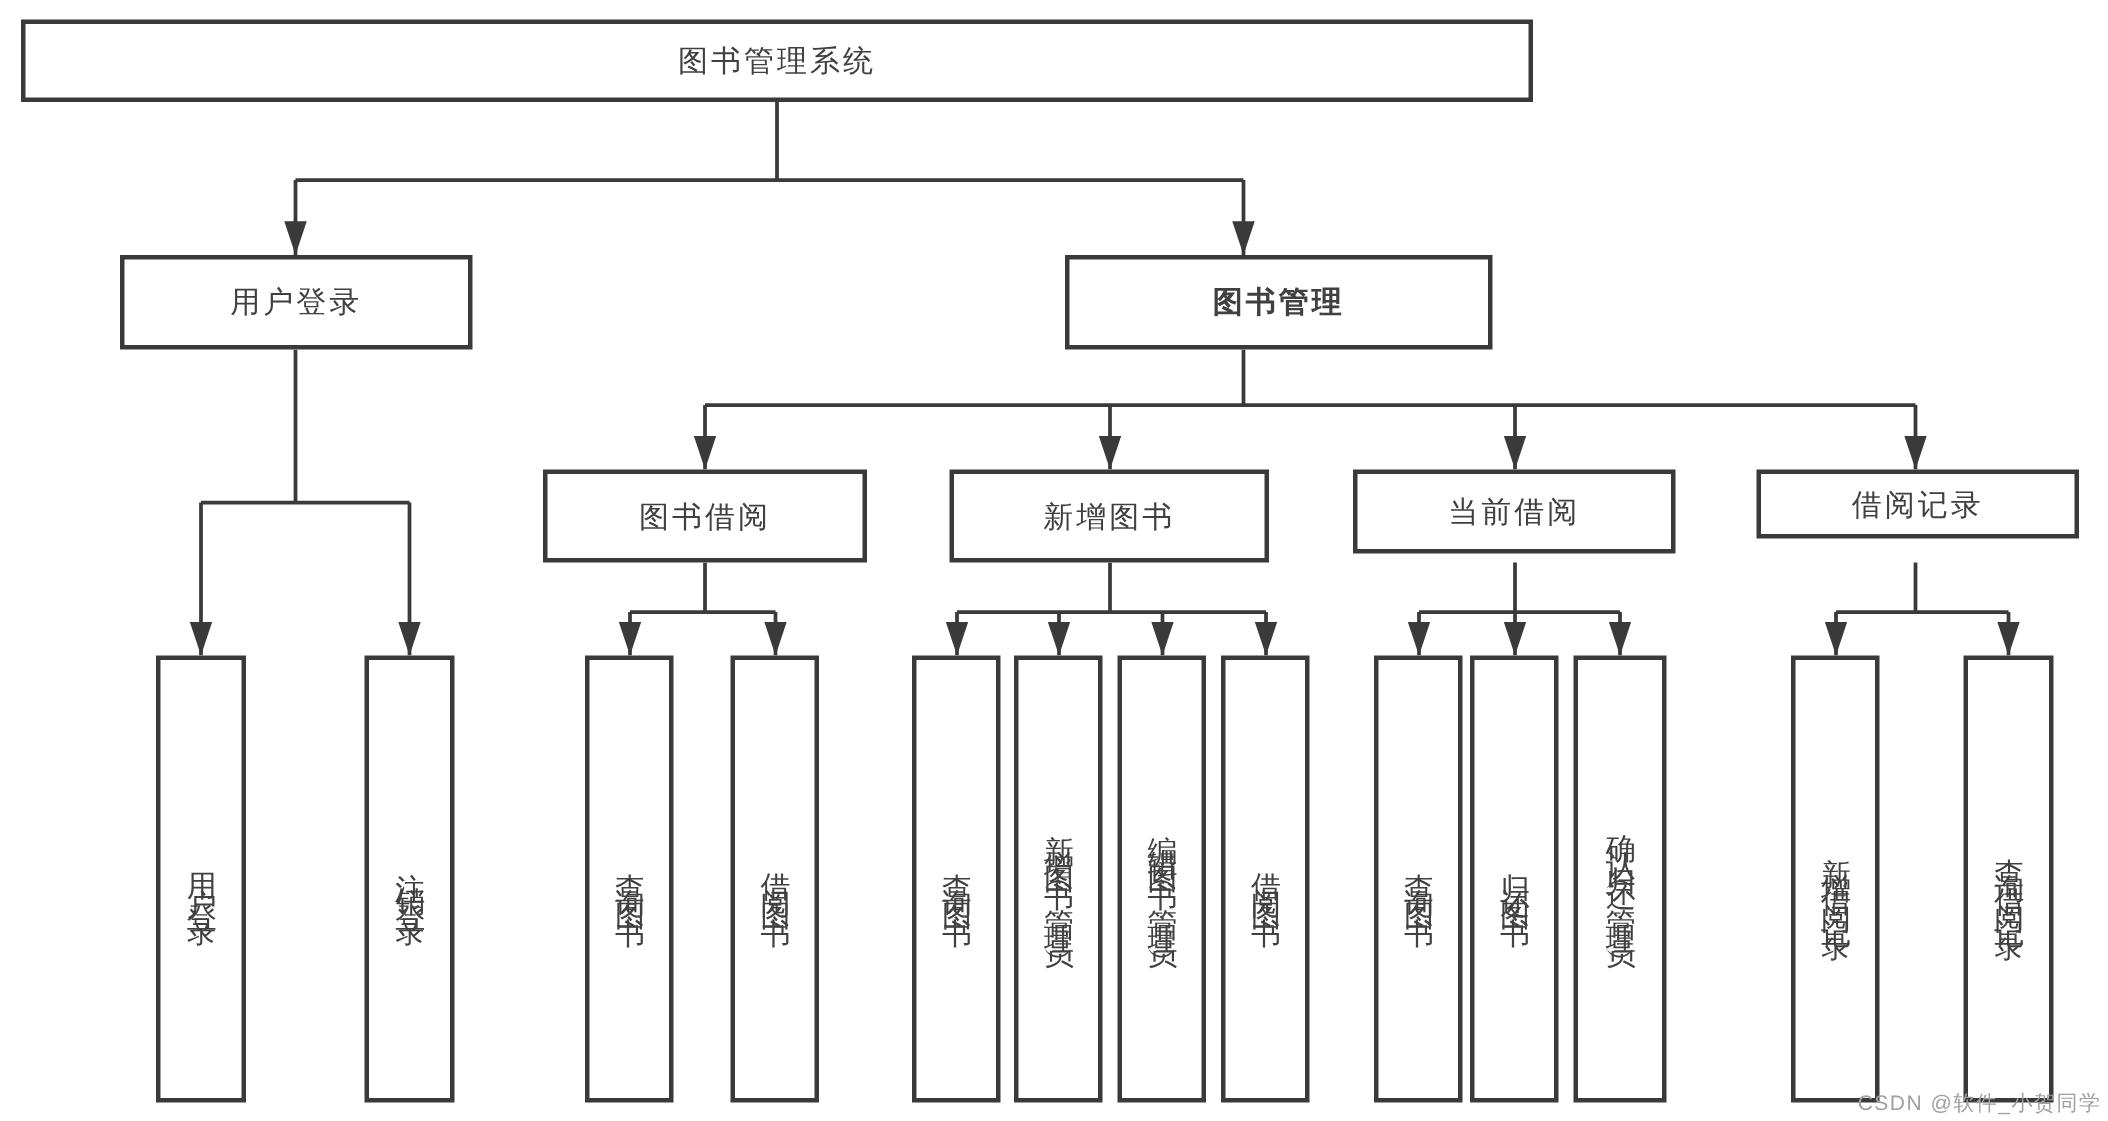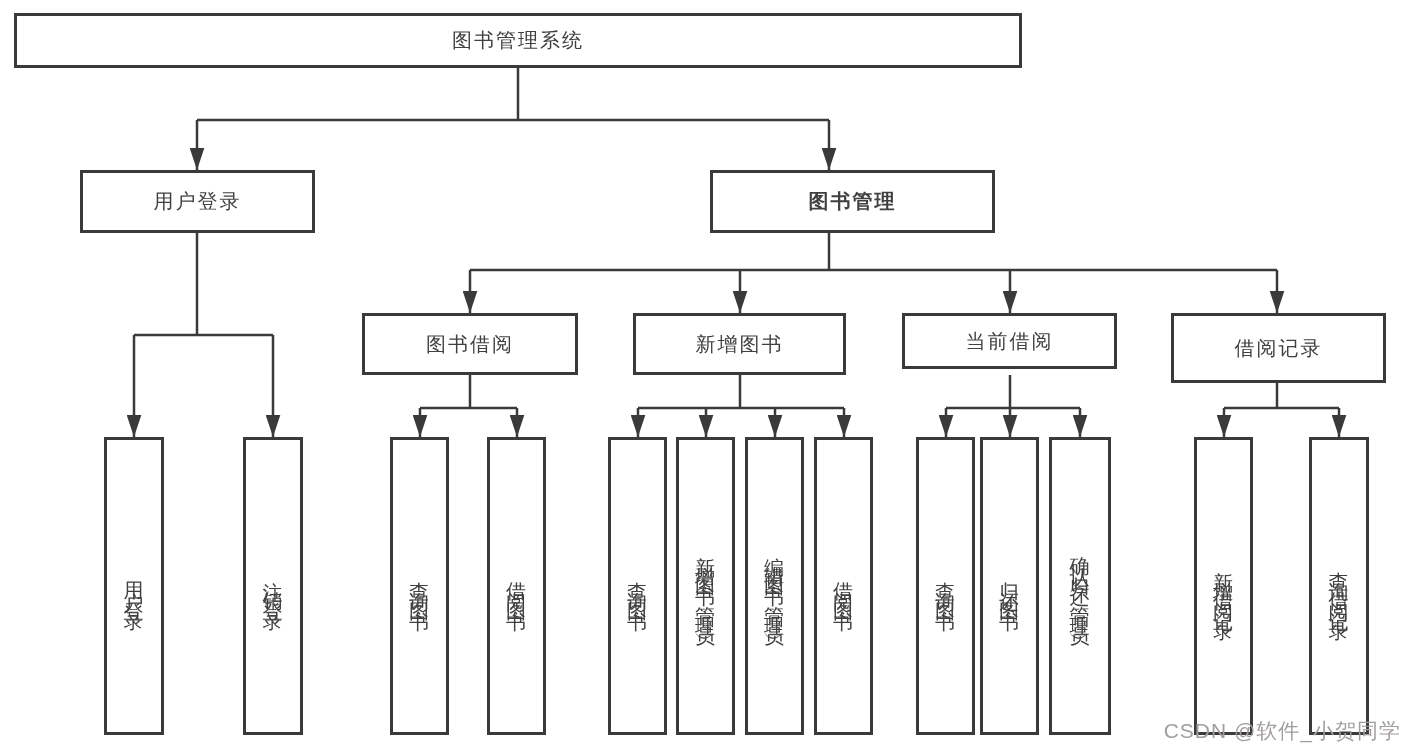--- a/index.html
+++ b/index.html
@@ -46,40 +46,40 @@
     letter-spacing: 10px;
     line-height: 1;
   }
   
   .n-root       { left: 14px;   top: 13px;  width: 1008px; height: 55px; }
   .n-userlogin  { left: 80px;   top: 170px; width: 235px;  height: 63px; }
   .n-bookmgmt   { left: 710px;  top: 170px; width: 285px;  height: 63px; font-weight: bold; }
   .n-newbook    { left: 362px;  top: 313px; width: 216px;  height: 62px; }
   .n-bookborrow { left: 633px;  top: 313px; width: 213px;  height: 62px; }
   .n-current    { left: 902px;  top: 313px; width: 215px;  height: 56px; }
-  .n-records    { left: 1171px; top: 313px; width: 215px;  height: 70px; }
+  .n-records    { left: 1171px; top: 313px; width: 215px;  height: 46px; }
   .leaf { top: 437px; width: 60px; height: 298px; }
   .l-1  { left: 104px; }
   .l-2  { left: 243px; }
   .l-3  { left: 390px; width: 59px; }
   .l-4  { left: 487px; width: 59px; }
   .l-5  { left: 608px; width: 59px; }
   .l-6  { left: 676px; width: 59px; }
   .l-7  { left: 745px; width: 59px; }
   .l-8  { left: 814px; width: 59px; }
   .l-9  { left: 916px; width: 59px; }
   .l-10 { left: 980px; width: 59px; }
   .l-11 { left: 1049px; width: 62px; }
   .l-12 { left: 1194px; width: 59px; }
   .l-13 { left: 1309px; width: 60px; }
   .watermark {
     position: absolute;
     right: 4px;
     bottom: 2px;
-    font-size: 21px;
+    font-size: 14px;
     color: #a39e9e;
     letter-spacing: 1px;
     z-index: 5;
     white-space: nowrap;
   }
 </style>
 </head>
 <body>
 
 <div class="canvas">

